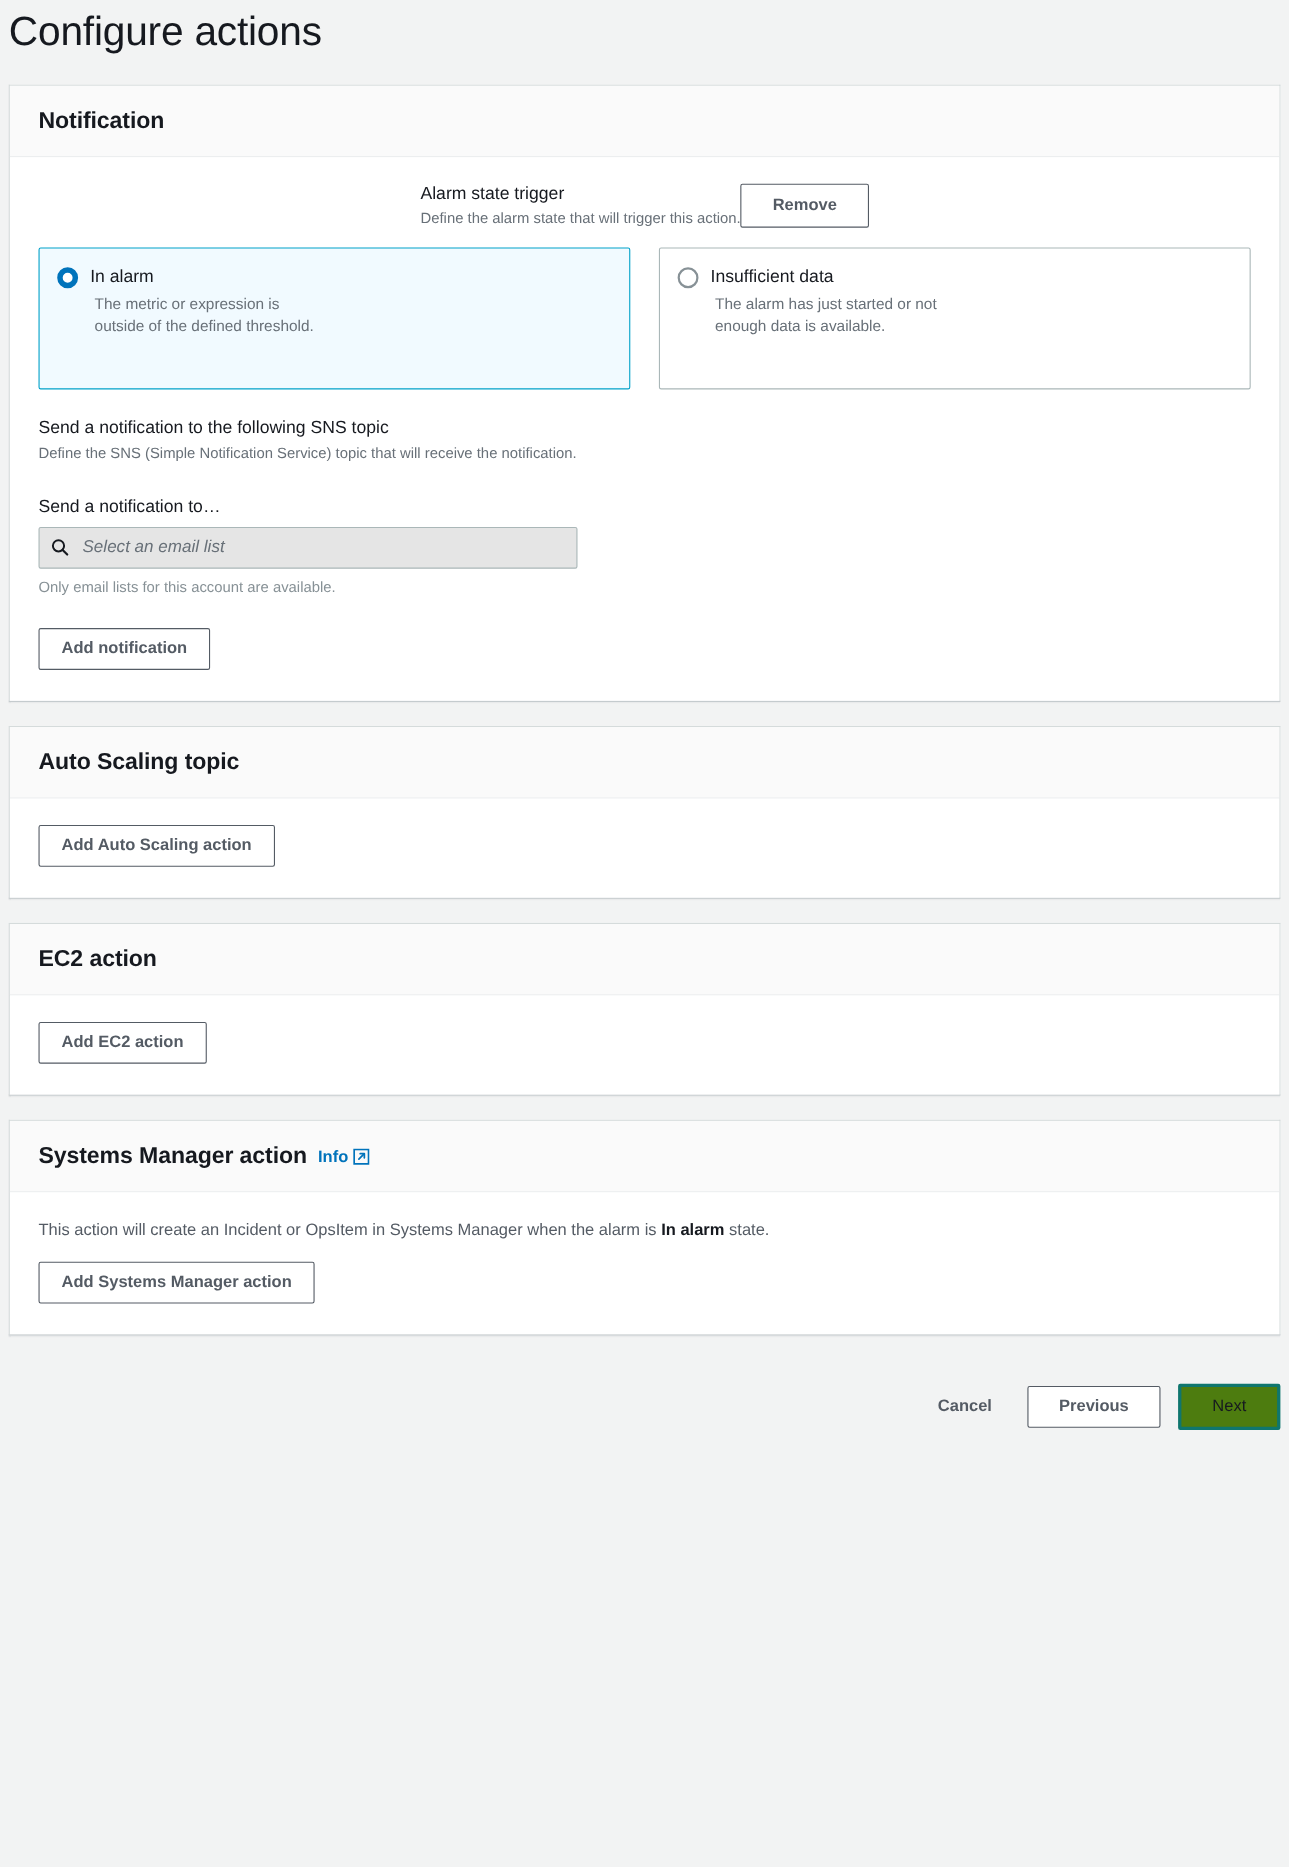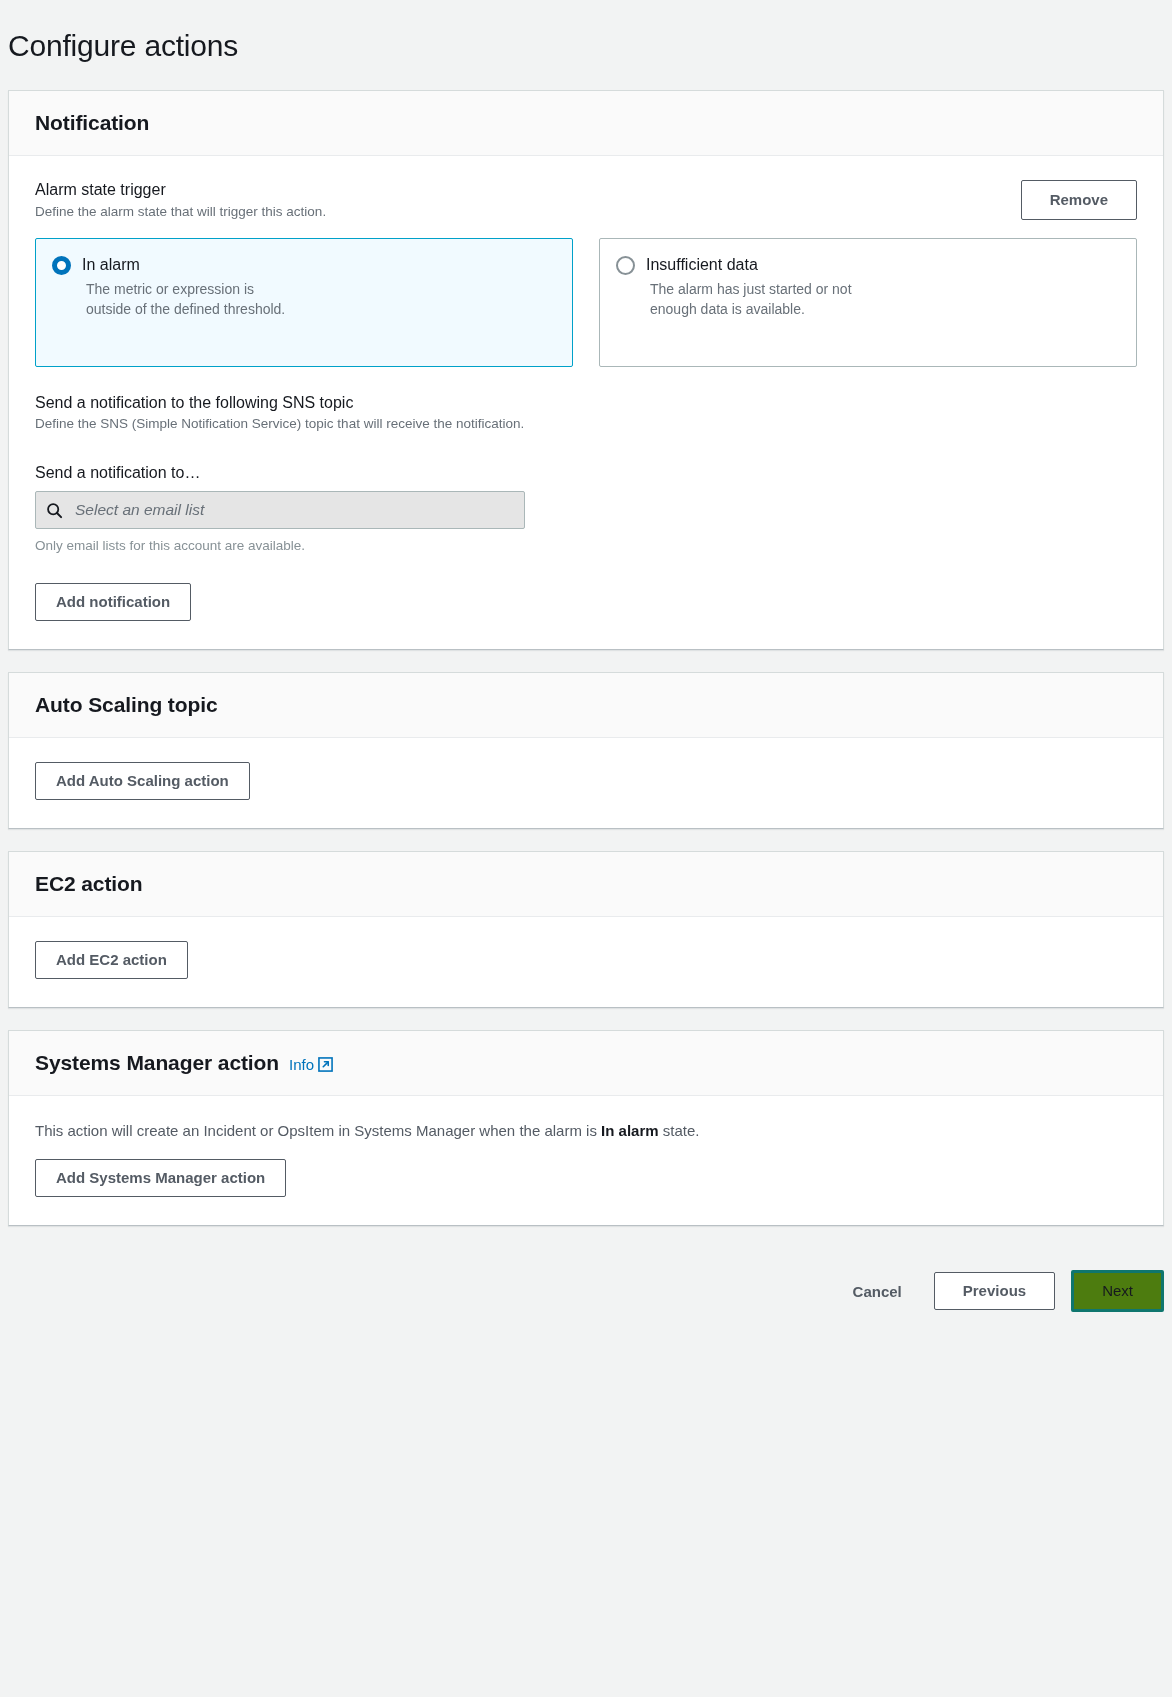--- a/index.html
+++ b/index.html
@@ -11,25 +11,25 @@
     color: #16191f;
   }
   body {
     width: 1172px;
     min-height: 1697px;
     position: relative;
   }
 
   
   .page-title {
-    font-size: 30px;
+    font-size: 37px;
     font-weight: 400;
     color: #16191f;
     letter-spacing: -0.2px;
-    padding: 28px 0 0 8px;
+    padding: 7px 0 0 8px;
     margin: 0 0 26px 0;
     line-height: 1.2;
   }
 
   
   .panel {
     background: #ffffff;
     border: 1px solid #d5dbdb;
     border-bottom-color: #b9c0c4;
     margin: 0 8px 22px 8px;
@@ -55,32 +55,32 @@
     background: #ffffff;
   }
 
   
   .info-link {
     display: inline-flex;
     align-items: center;
     gap: 4px;
     color: #0073bb;
     font-size: 15px;
-    font-weight: normal;
+    font-weight: bold;
     text-decoration: none;
     cursor: pointer;
     position: relative;
     top: 1px;
   }
   .info-link .ext-icon { display: inline-block; line-height: 0; }
 
   
   .field-row {
     display: flex;
-    justify-content: space-between;
+    justify-content: center;
     align-items: flex-start;
   }
   .field-label {
     font-size: 16px;
     color: #16191f;
     margin: 0 0 2px 0;
     line-height: 1.3;
   }
   .field-desc {
     font-size: 13.5px;

